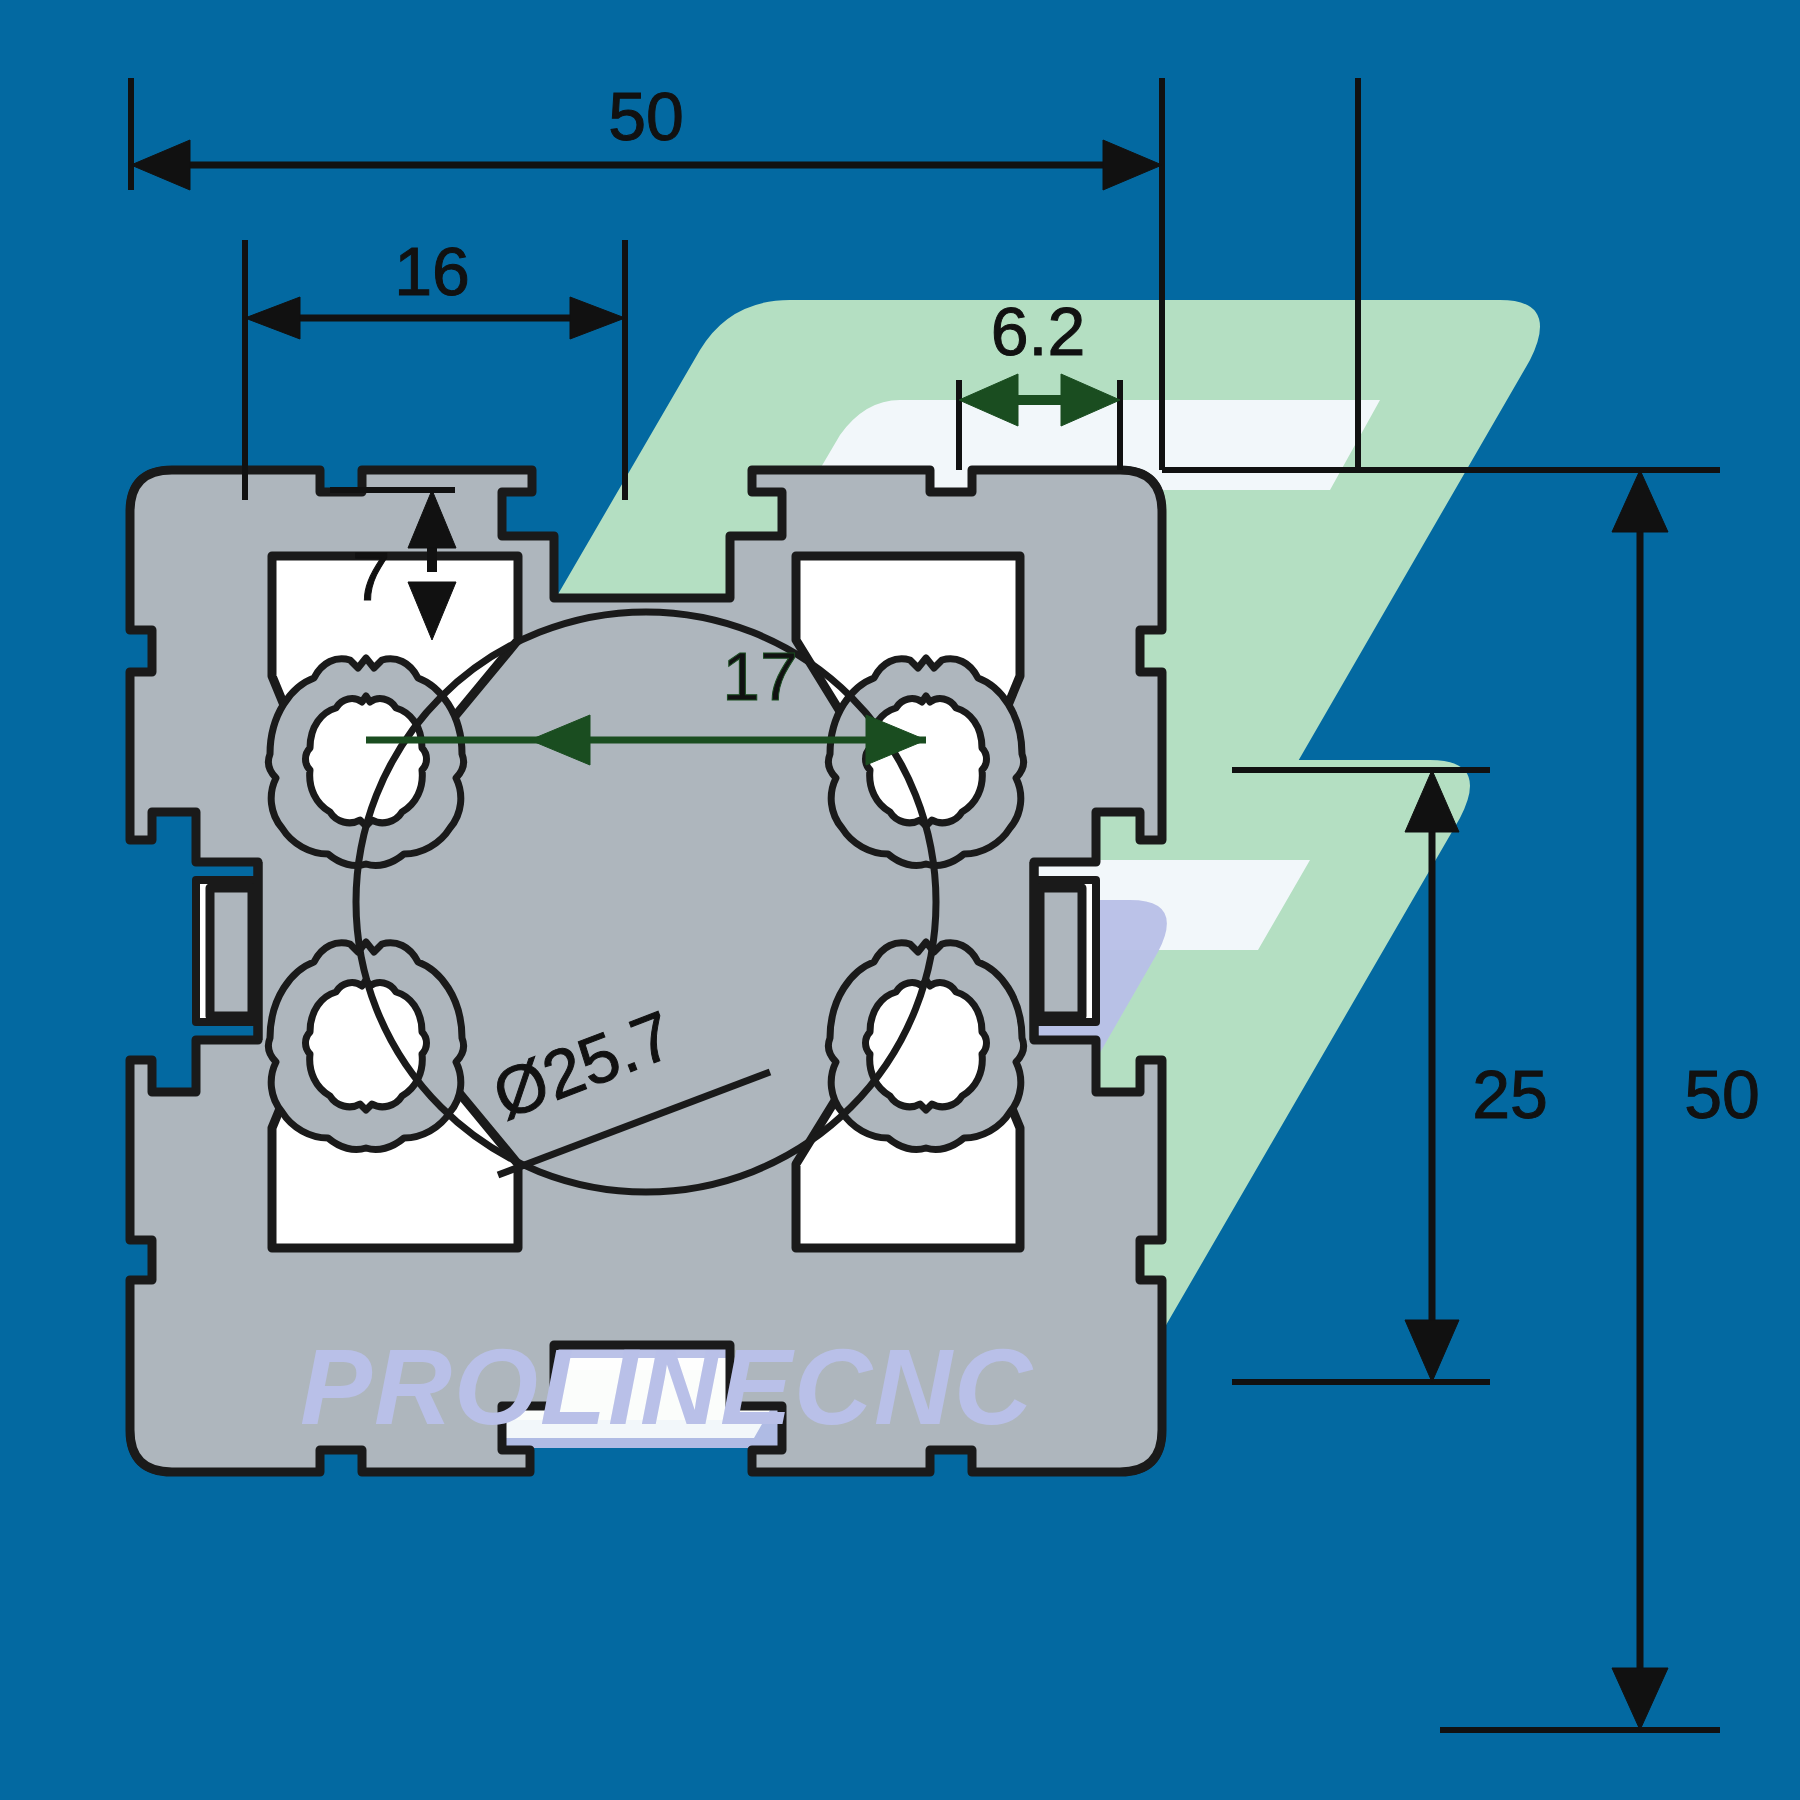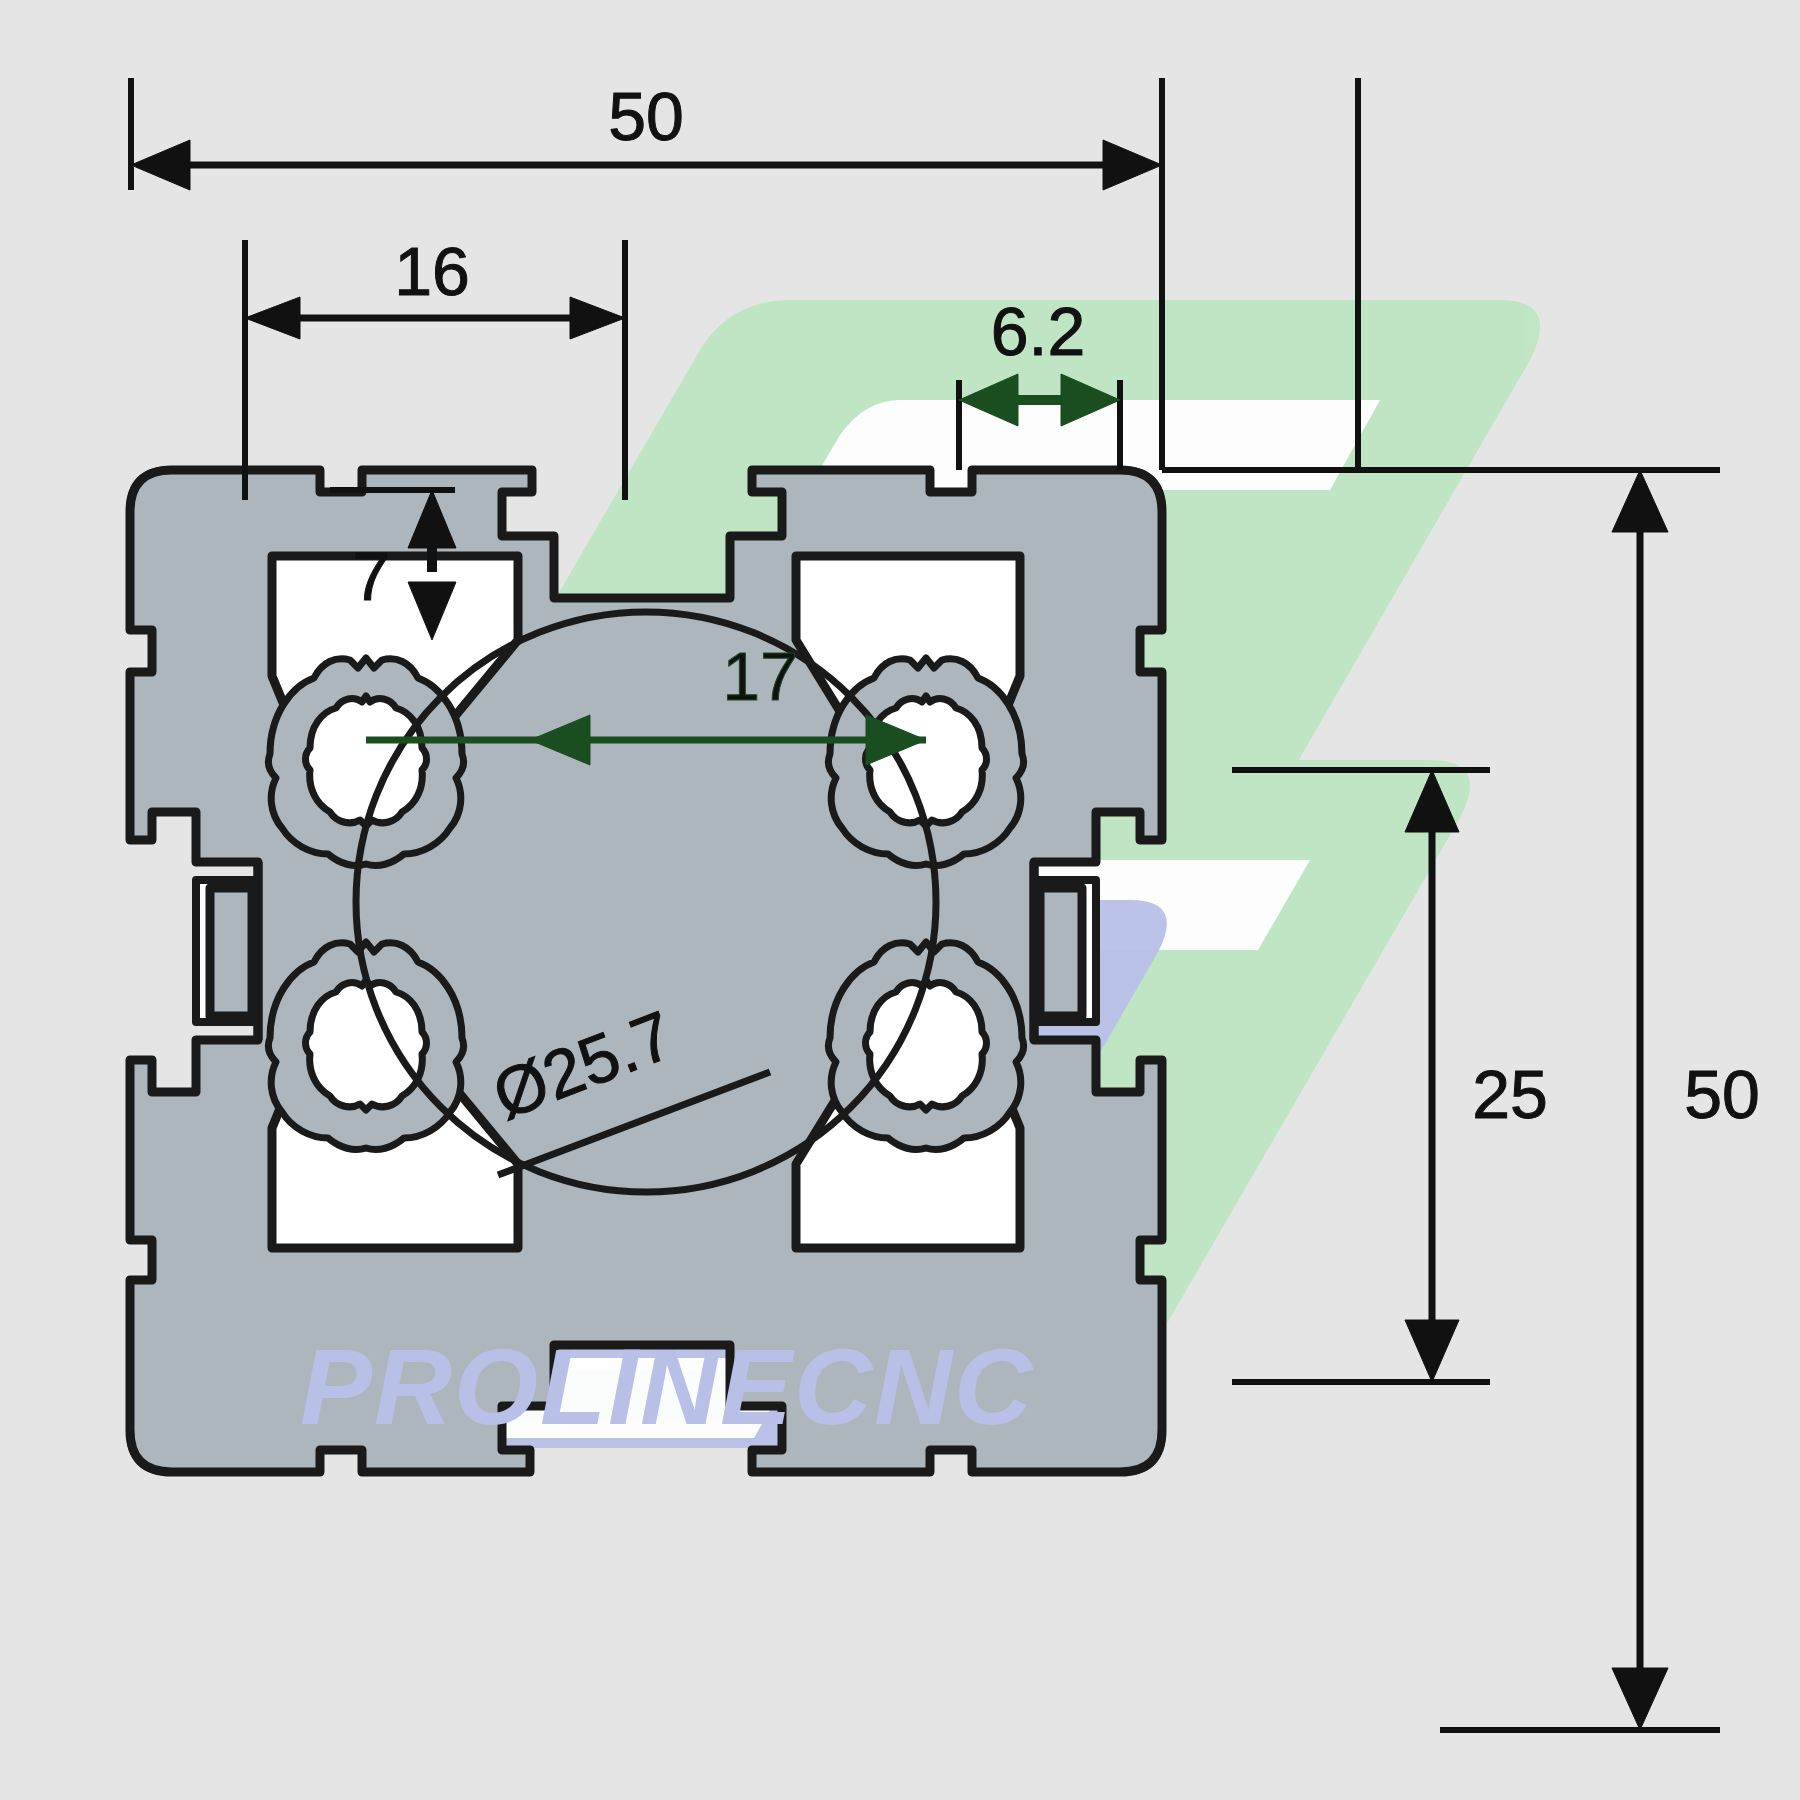--- a/index.html
+++ b/index.html
@@ -1,17 +1,17 @@
 <!DOCTYPE html>
 <html><head>
 <meta charset="utf-8">
 <style>
   html,body{margin:0;padding:0;background:#ffffff;}
   body{width:1800px;height:1800px;font-family:"Liberation Sans",sans-serif;overflow:hidden;}
-  #stage{position:relative;width:1800px;height:1800px;background:#e5e5e5;}
+  #stage{position:relative;width:1800px;height:1800px;background:#0369a1;}
   svg{display:block;}
   .dimtext{font-family:"Liberation Sans",sans-serif;font-size:68px;fill:#111111;}
   .wm-text{font-family:"Liberation Sans",sans-serif;font-weight:bold;font-style:italic;
            font-size:108px;fill:#b9c0e8;letter-spacing:2px;}
 </style>
 </head>
 <body>
 
 <div id="stage">
 <svg width="1800" height="1800" viewBox="0 0 1800 1800">

